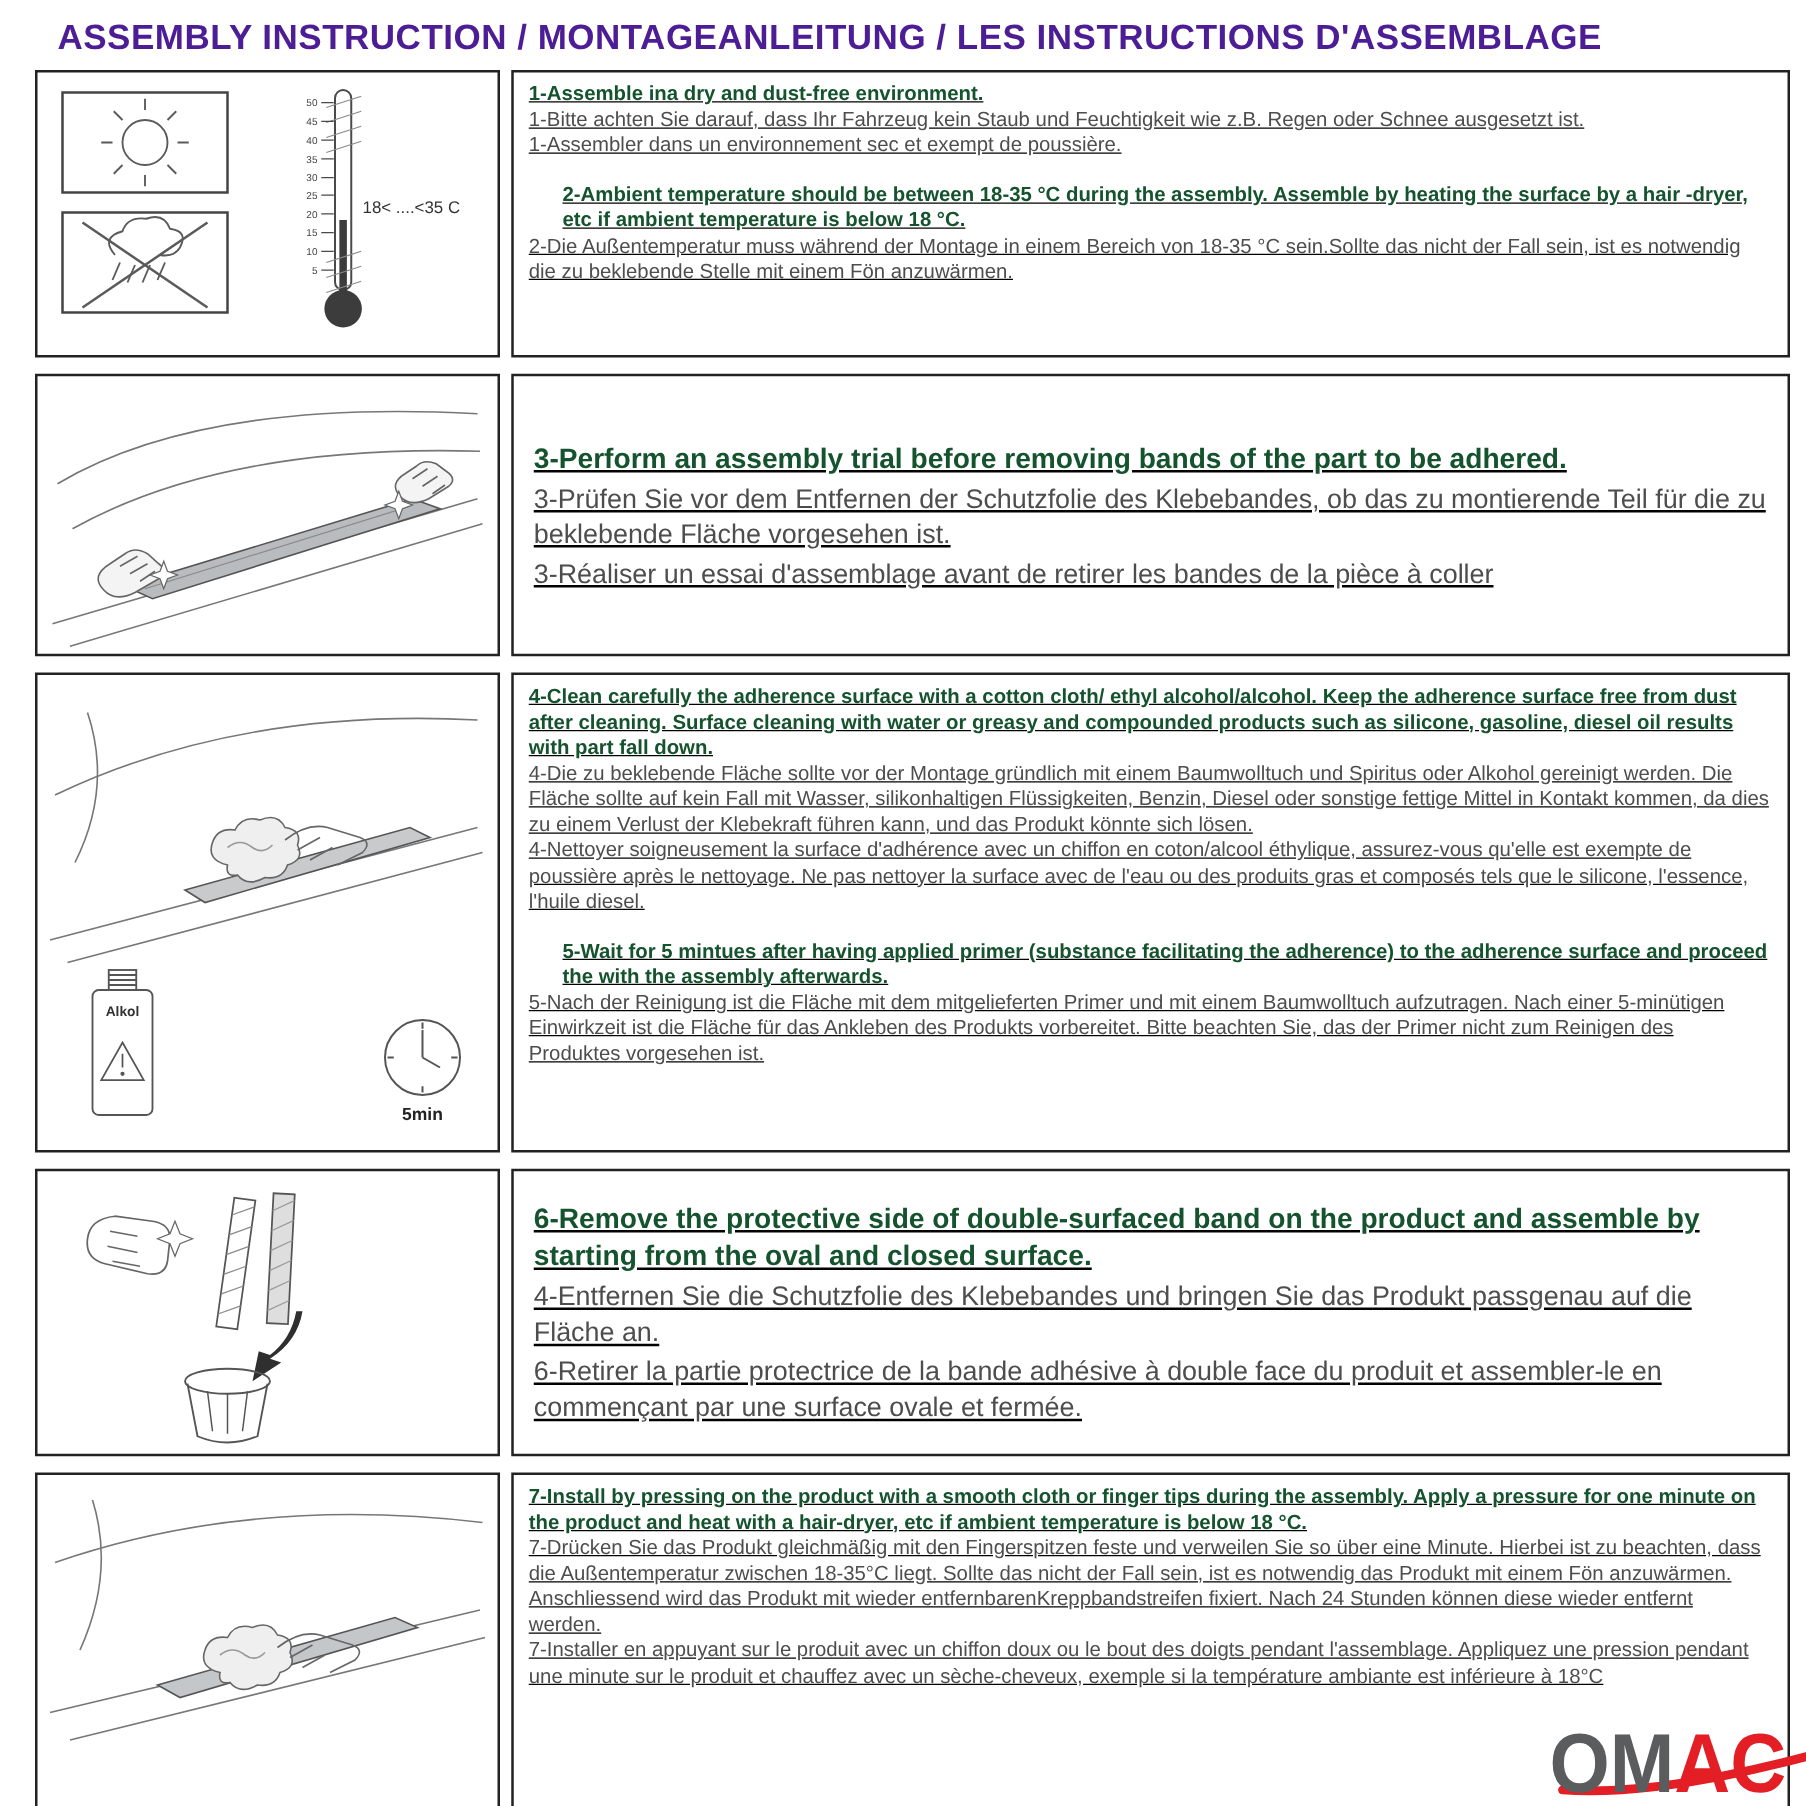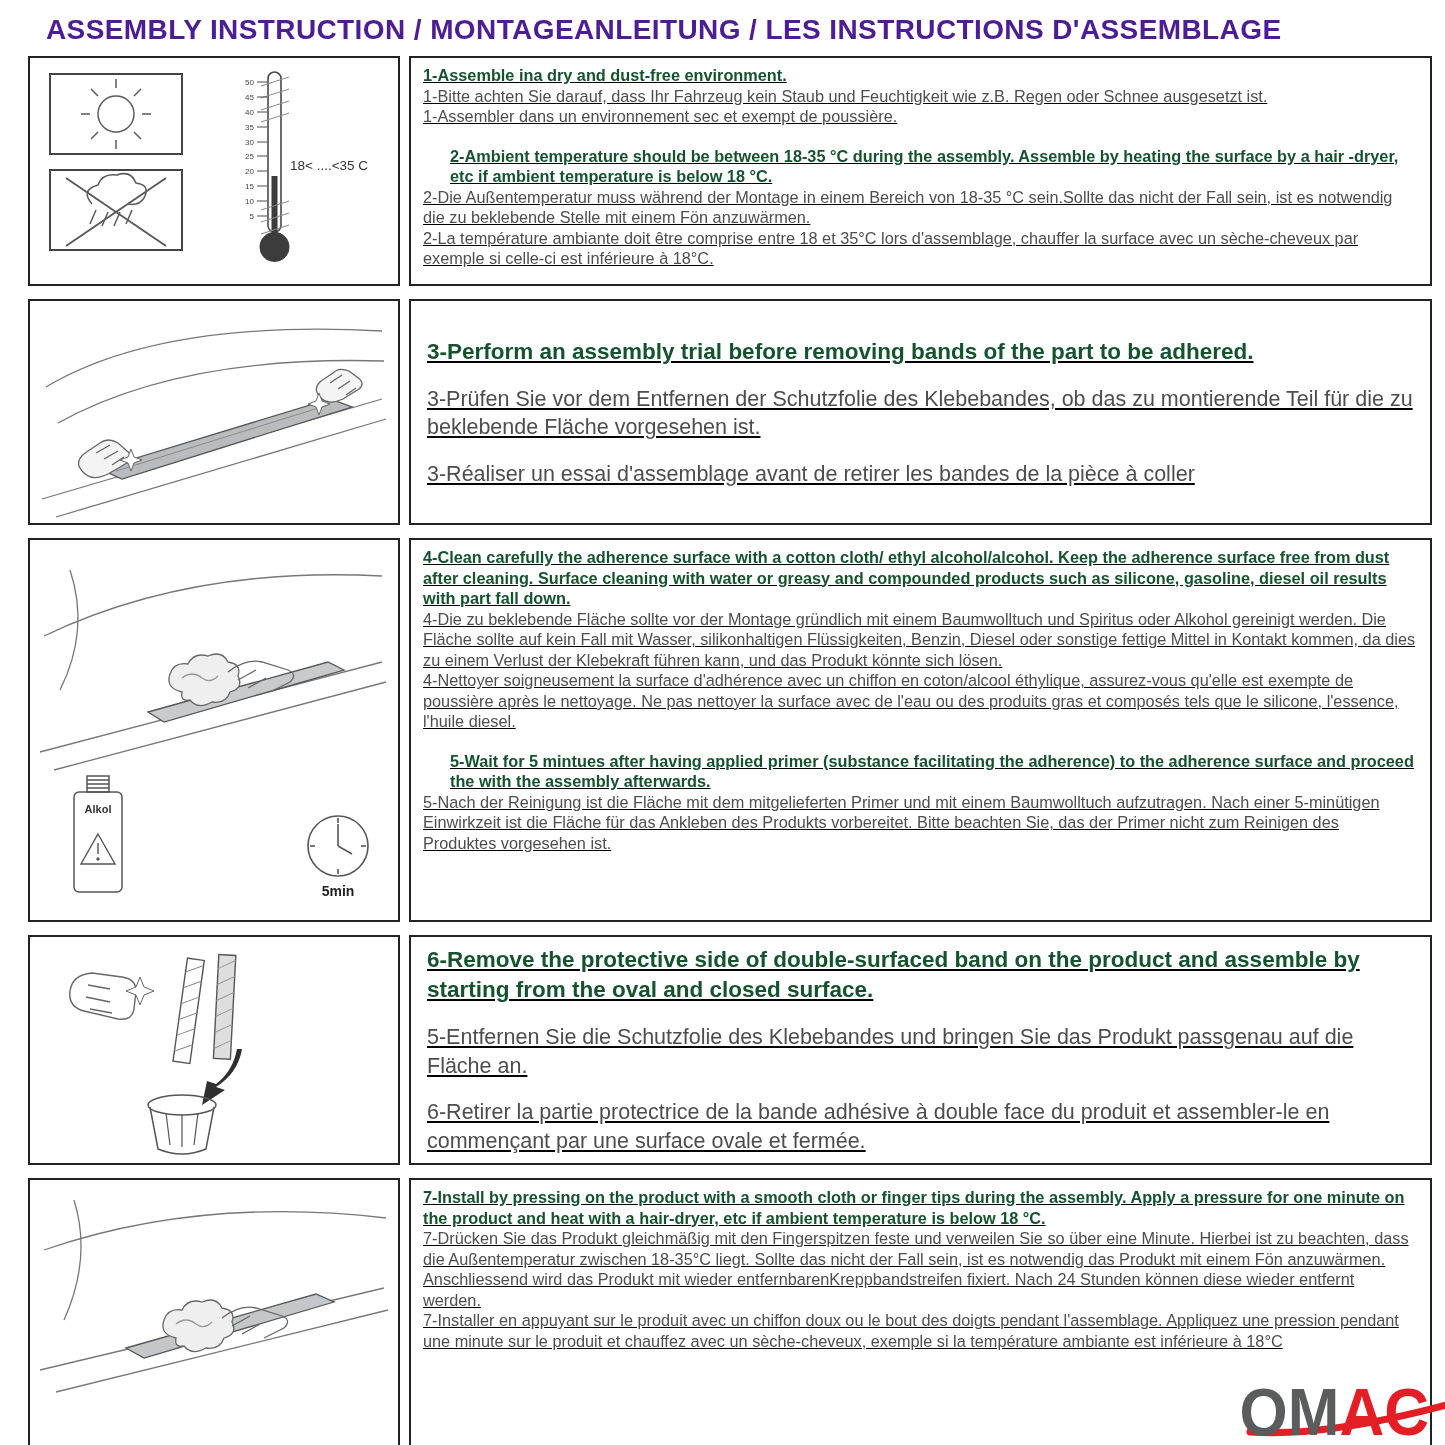--- a/index.html
+++ b/index.html
@@ -19,21 +19,21 @@
     position:relative;overflow:hidden;
   }
   .textbox{
     flex:1;border:2px solid #222;background:#fff;
     padding:7px 14px 6px 12px;font-size:16.3px;line-height:1.26;color:#4d4d4d;
   }
   .textbox p.b{color:#14532d;font-weight:bold;}
   .textbox p.gap{margin-top:19px;margin-left:27px;}
   .textbox.big{
     font-size:21.5px;line-height:1.33;display:flex;flex-direction:column;
-    justify-content:center;gap:18px;padding-left:16px;
+    justify-content:center;gap:3px;padding-left:16px;
   }
   .textbox.big p.b{font-size:22.5px;}
   svg{display:block;}
   .logo{position:absolute;right:16px;bottom:2px;line-height:1;}
   .logo-text{font-size:62px;font-weight:bold;display:inline-block;transform:scaleY(1.08);}
   .logo-dark{color:#5b5c5e;}
   .logo-red{color:#e31e24;}
   .logo-swoosh{position:absolute;left:6px;bottom:6px;pointer-events:none;}
 </style>
 </head>
@@ -110,21 +110,20 @@
         </g>
         <text x="260" y="112" font-size="13.5" fill="#333">18&lt; ....&lt;35 C</text>
       </svg>
     </div>
     <div class="textbox">
       <p class="b">1-Assemble ina dry and dust-free environment.</p>
       <p>1-Bitte achten Sie darauf, dass Ihr Fahrzeug kein Staub und Feuchtigkeit wie z.B. Regen oder Schnee ausgesetzt ist.</p>
       <p>1-Assembler dans un environnement sec et exempt de poussière.</p>
       <p class="b gap">2-Ambient temperature should be between 18-35 °C  during the assembly. Assemble by heating the surface by a hair -dryer, etc if ambient temperature is below 18 °C.</p>
       <p>2-Die Außentemperatur muss während der Montage in einem Bereich von 18-35 °C  sein.Sollte das nicht der Fall sein, ist es notwendig die zu beklebende Stelle mit einem Fön anzuwärmen.</p>
-      <p>2-La température ambiante doit être comprise entre 18 et 35°C lors d'assemblage, chauffer la surface avec un sèche-cheveux par exemple si celle-ci est inférieure à 18°C.</p>
     </div>
   </div>
 
   <div class="row" style="height:226px">
     <div class="illus">
       <svg width="368" height="222" viewBox="0 0 368 222">
         <g fill="none" stroke="#777" stroke-width="1.3">
           <path d="M16 86 Q130 18 352 30"></path>
           <path d="M28 122 Q150 54 354 60"></path>
           <path d="M12 198 L352 98"></path>
@@ -226,21 +225,21 @@
         <path d="M212 112 q-4 24 -26 38 l9 3 -23 15 5 -24 9 3 q17 -13 21 -35 z" fill="#2f2f2f"></path>
         <g fill="none" stroke="#555" stroke-width="1.5">
           <ellipse cx="152" cy="168" rx="34" ry="10"></ellipse>
           <path d="M120 170 l8 42 q24 10 48 0 l8 -42"></path>
           <path d="M136 176 l4 32 M152 178 l0 32 M168 176 l-4 32" stroke-width="1.2"></path>
         </g>
       </svg>
     </div>
     <div class="textbox big">
       <p class="b">6-Remove the protective side of double-surfaced band on the product and assemble by starting from the oval and closed surface.</p>
-      <p>5-Entfernen Sie die Schutzfolie des Klebebandes und bringen Sie das Produkt passgenau auf die Fläche an.</p>
+      <p>4-Entfernen Sie die Schutzfolie des Klebebandes und bringen Sie das Produkt passgenau auf die Fläche an.</p>
       <p>6-Retirer la partie protectrice de la bande adhésive à double face du produit et assembler-le en commençant par une surface ovale et fermée.</p>
     </div>
   </div>
 
   <div class="row" style="height:292px">
     <div class="illus">
       <svg width="368" height="230" viewBox="0 0 368 230">
         <g fill="none" stroke="#777" stroke-width="1.3">
           <path d="M14 70 Q170 16 356 38"></path>
           <path d="M10 190 L354 108"></path>

